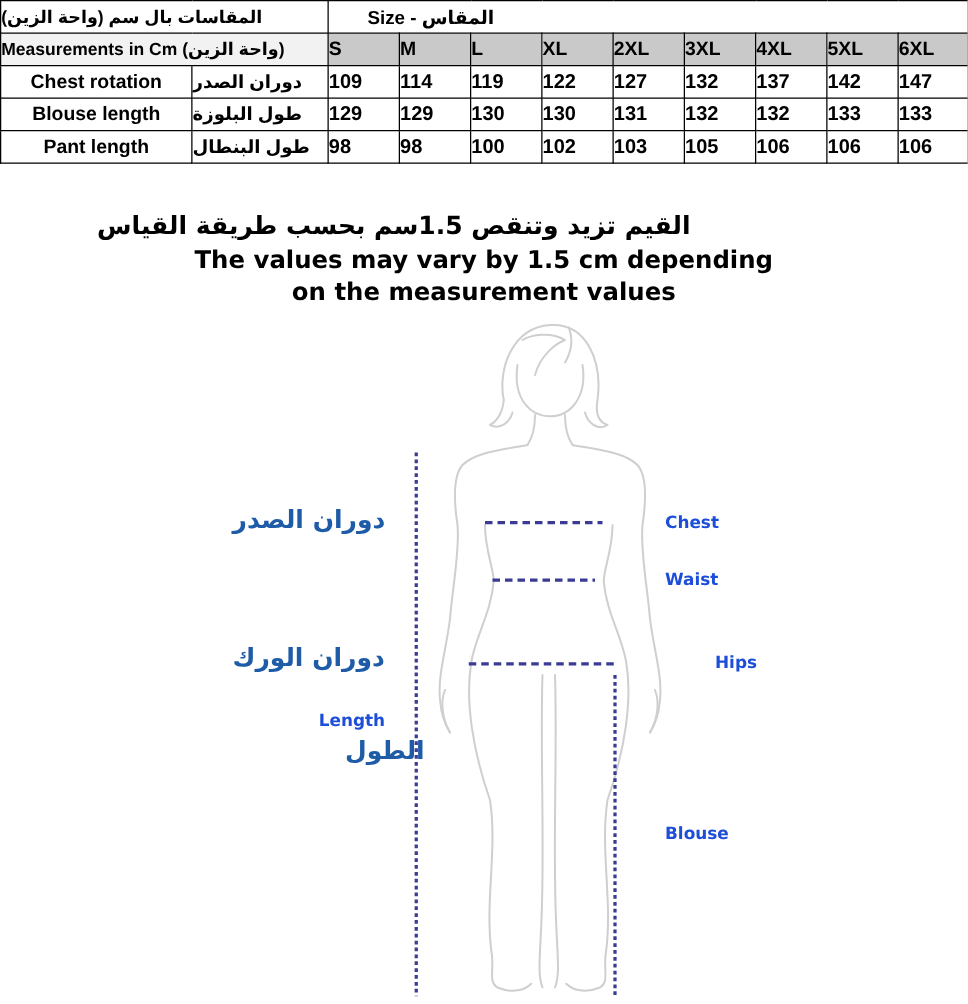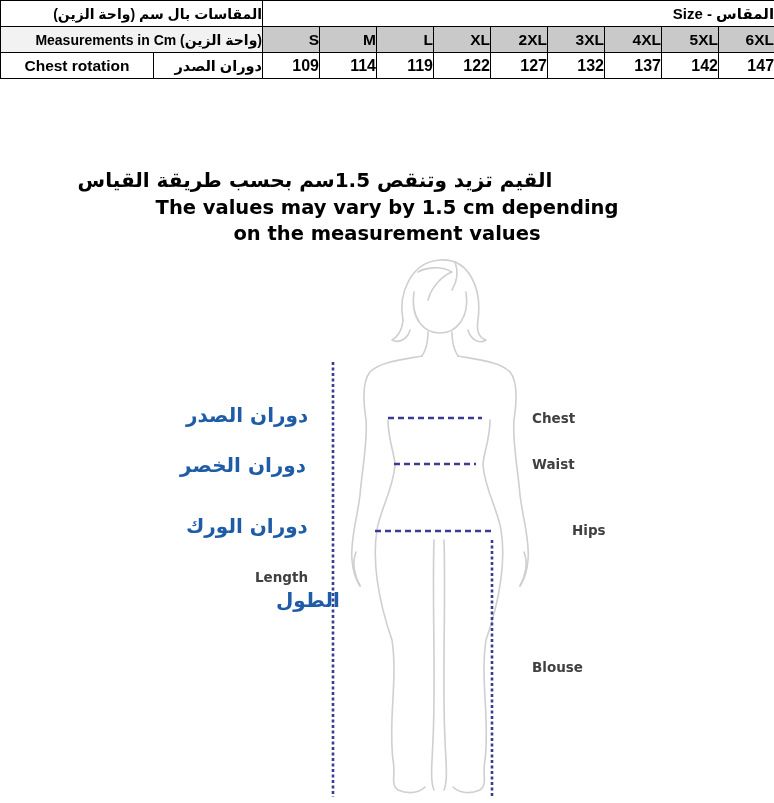--- a/index.html
+++ b/index.html
@@ -7,21 +7,21 @@
   body { position: relative; font-family: "DejaVu Sans", "Liberation Sans", sans-serif; color: #000; }
 
   
   .size-table {
     position: absolute; left: 0; top: 0; width: 774px;
     border-collapse: collapse; table-layout: fixed;
     font-family: "Liberation Sans", "DejaVu Sans", sans-serif;
     font-weight: bold; font-size: 15px;
   }
   .size-table td {
-    border: 1px solid #000; text-align: right; vertical-align: middle;
+    border: 1px solid #000; text-align: left; vertical-align: middle;
     height: 26px; padding: 0; white-space: nowrap; overflow: hidden;
   }
   .size-table tr.r-title td { height: 26px; }
   .size-table .title-left { font-size: 14px; background: #ffffff; }
   .size-table .title-right { font-size: 15px; background: #ffffff; padding-left: 31px; }
   .size-table .measure-head { font-size: 14px; background: #f2f2f2; }
   .size-table .size-head { background: #c9c9c9; font-size: 15.5px; }
   .size-table .label-en { text-align: center; font-size: 15.5px; }
   .size-table .label-ar { font-size: 14.5px; direction: rtl; }
   .size-table .val { font-size: 16px; }
@@ -40,21 +40,21 @@
   .note-en.l2 { top: 222px; }
 
   
   .diagram { position: absolute; left: 0; top: 250px; width: 774px; height: 553px; }
   .diagram svg { position: absolute; left: 0; top: 0; }
   .lbl-ar {
     position: absolute; color: #1f5ca8; font-weight: bold; direction: rtl;
     font-family: "DejaVu Sans", sans-serif; font-size: 20px; white-space: nowrap;
   }
   .lbl-en {
-    position: absolute; color: #404040; font-weight: bold;
+    position: absolute; color: #1d4ed8; font-weight: bold;
     font-family: "DejaVu Sans", sans-serif; font-size: 13.5px; white-space: nowrap;
   }
 </style>
 </head>
 <body>
 
 <table class="size-table">
   <colgroup>
     <col style="width:153px">
       <col style="width:109px">
@@ -91,20 +91,46 @@
     <td class="val">109</td>
     <td class="val">114</td>
     <td class="val">119</td>
     <td class="val">122</td>
     <td class="val">127</td>
     <td class="val">132</td>
     <td class="val">137</td>
     <td class="val">142</td>
     <td class="val">147</td>
   </tr>
+  <tr>
+    <td class="label-en">Blouse length</td>
+    <td class="label-ar">طول البلوزة</td>
+    <td class="val">129</td>
+    <td class="val">129</td>
+    <td class="val">130</td>
+    <td class="val">130</td>
+    <td class="val">131</td>
+    <td class="val">132</td>
+    <td class="val">132</td>
+    <td class="val">133</td>
+    <td class="val">133</td>
+  </tr>
+  <tr>
+    <td class="label-en">Pant length</td>
+    <td class="label-ar">طول البنطال</td>
+    <td class="val">98</td>
+    <td class="val">98</td>
+    <td class="val">100</td>
+    <td class="val">102</td>
+    <td class="val">103</td>
+    <td class="val">105</td>
+    <td class="val">106</td>
+    <td class="val">106</td>
+    <td class="val">106</td>
+  </tr>
 </tbody>
   </table>
 
 <div class="note-ar">القيم تزيد وتنقص 1.5سم بحسب طريقة القياس</div>
 <div class="note-en l1">The values may vary by 1.5 cm depending</div>
 <div class="note-en l2">on the measurement values</div>
 
 <div class="diagram">
   <svg width="774" height="553" viewBox="0 250 774 553">
     <g fill="none" stroke="#cfcfcf" stroke-width="1.6" stroke-linecap="round" stroke-linejoin="round">
@@ -136,21 +162,20 @@
     <g stroke="#3b3b95" stroke-width="2.6" fill="none">
       <line x1="333" y1="362" x2="333" y2="797" stroke-dasharray="3,2.5"></line>
       <line x1="388" y1="418" x2="482" y2="418" stroke-dasharray="6,4"></line>
       <line x1="394" y1="464" x2="476" y2="464" stroke-dasharray="6,4"></line>
       <line x1="375" y1="531" x2="494" y2="531" stroke-dasharray="6,4"></line>
       <line x1="492" y1="540" x2="492" y2="797" stroke-dasharray="3,2.5"></line>
     </g>
   </svg>
 
   <div class="lbl-ar" style="left:186px; top:153px;">دوران الصدر</div>
-  <div class="lbl-ar" style="left:180px; top:203px;">دوران الخصر</div>
   <div class="lbl-ar" style="left:186px; top:264px;">دوران الورك</div>
   <div class="lbl-en" style="left:255px; top:319px;">Length</div>
   <div class="lbl-ar" style="left:248px; top:338px;margin-left:28px;">الطول</div>
 
   <div class="lbl-en" style="left:532px; top:160px;">Chest</div>
   <div class="lbl-en" style="left:532px; top:206px;">Waist</div>
   <div class="lbl-en" style="left:532px; top:272px;margin-left:40px;">Hips</div>
   <div class="lbl-en" style="left:532px; top:409px;">Blouse</div>
 </div>
 

